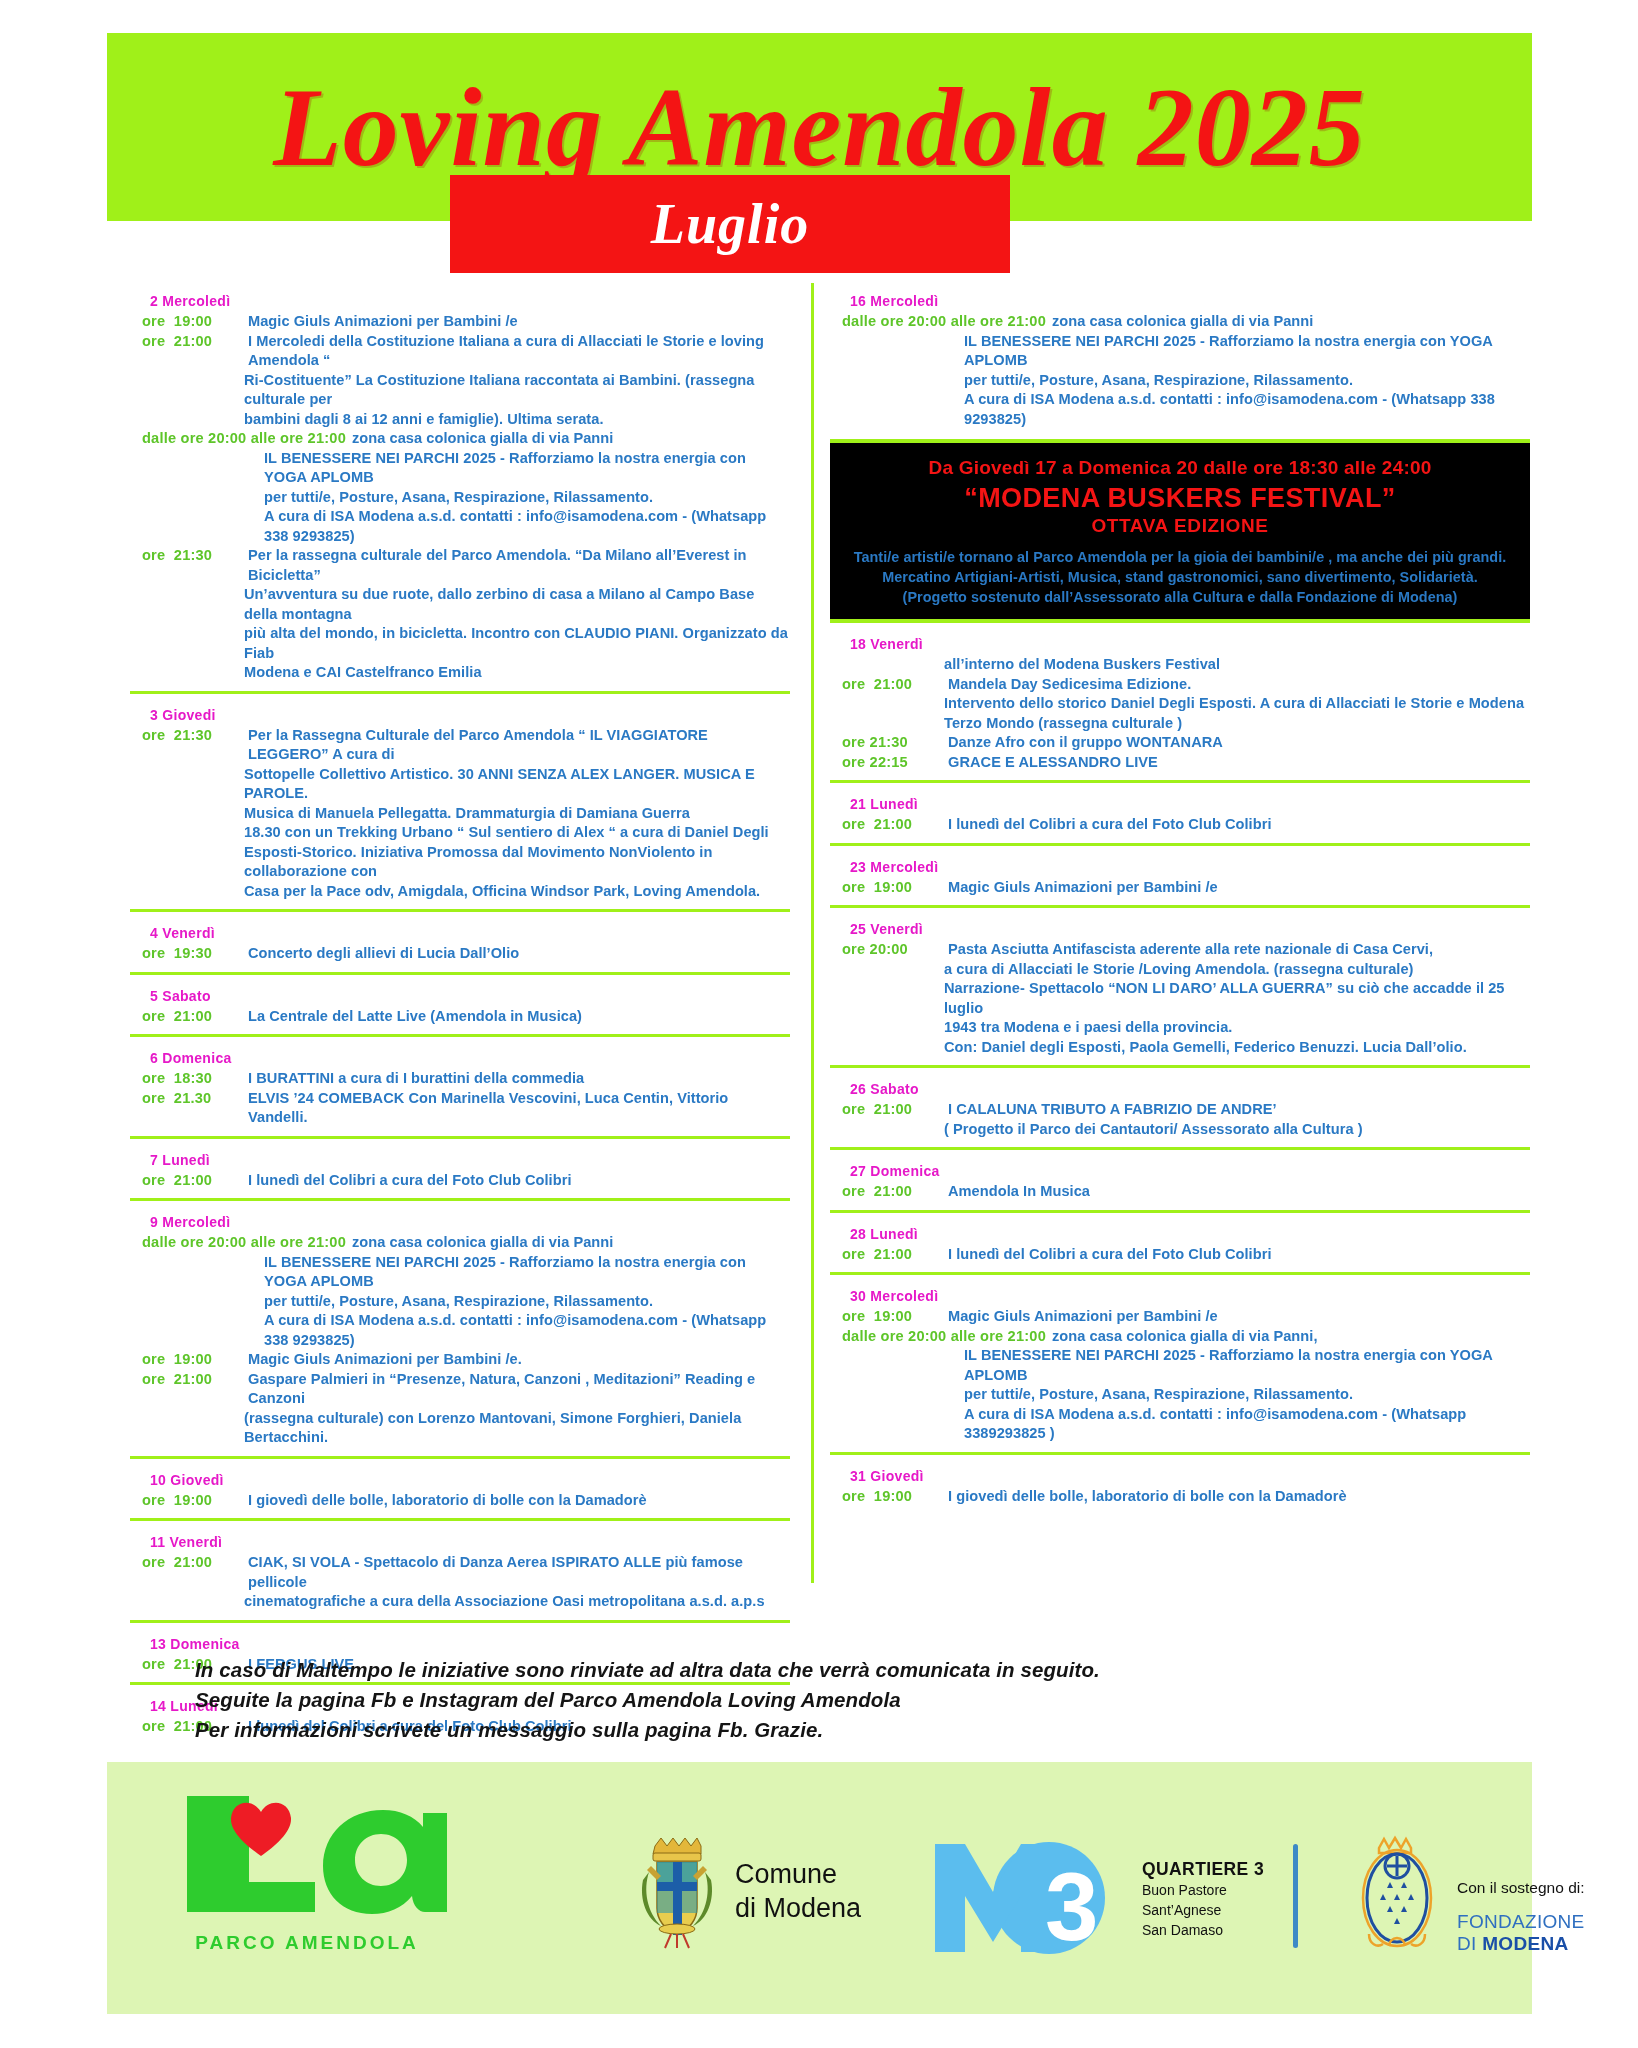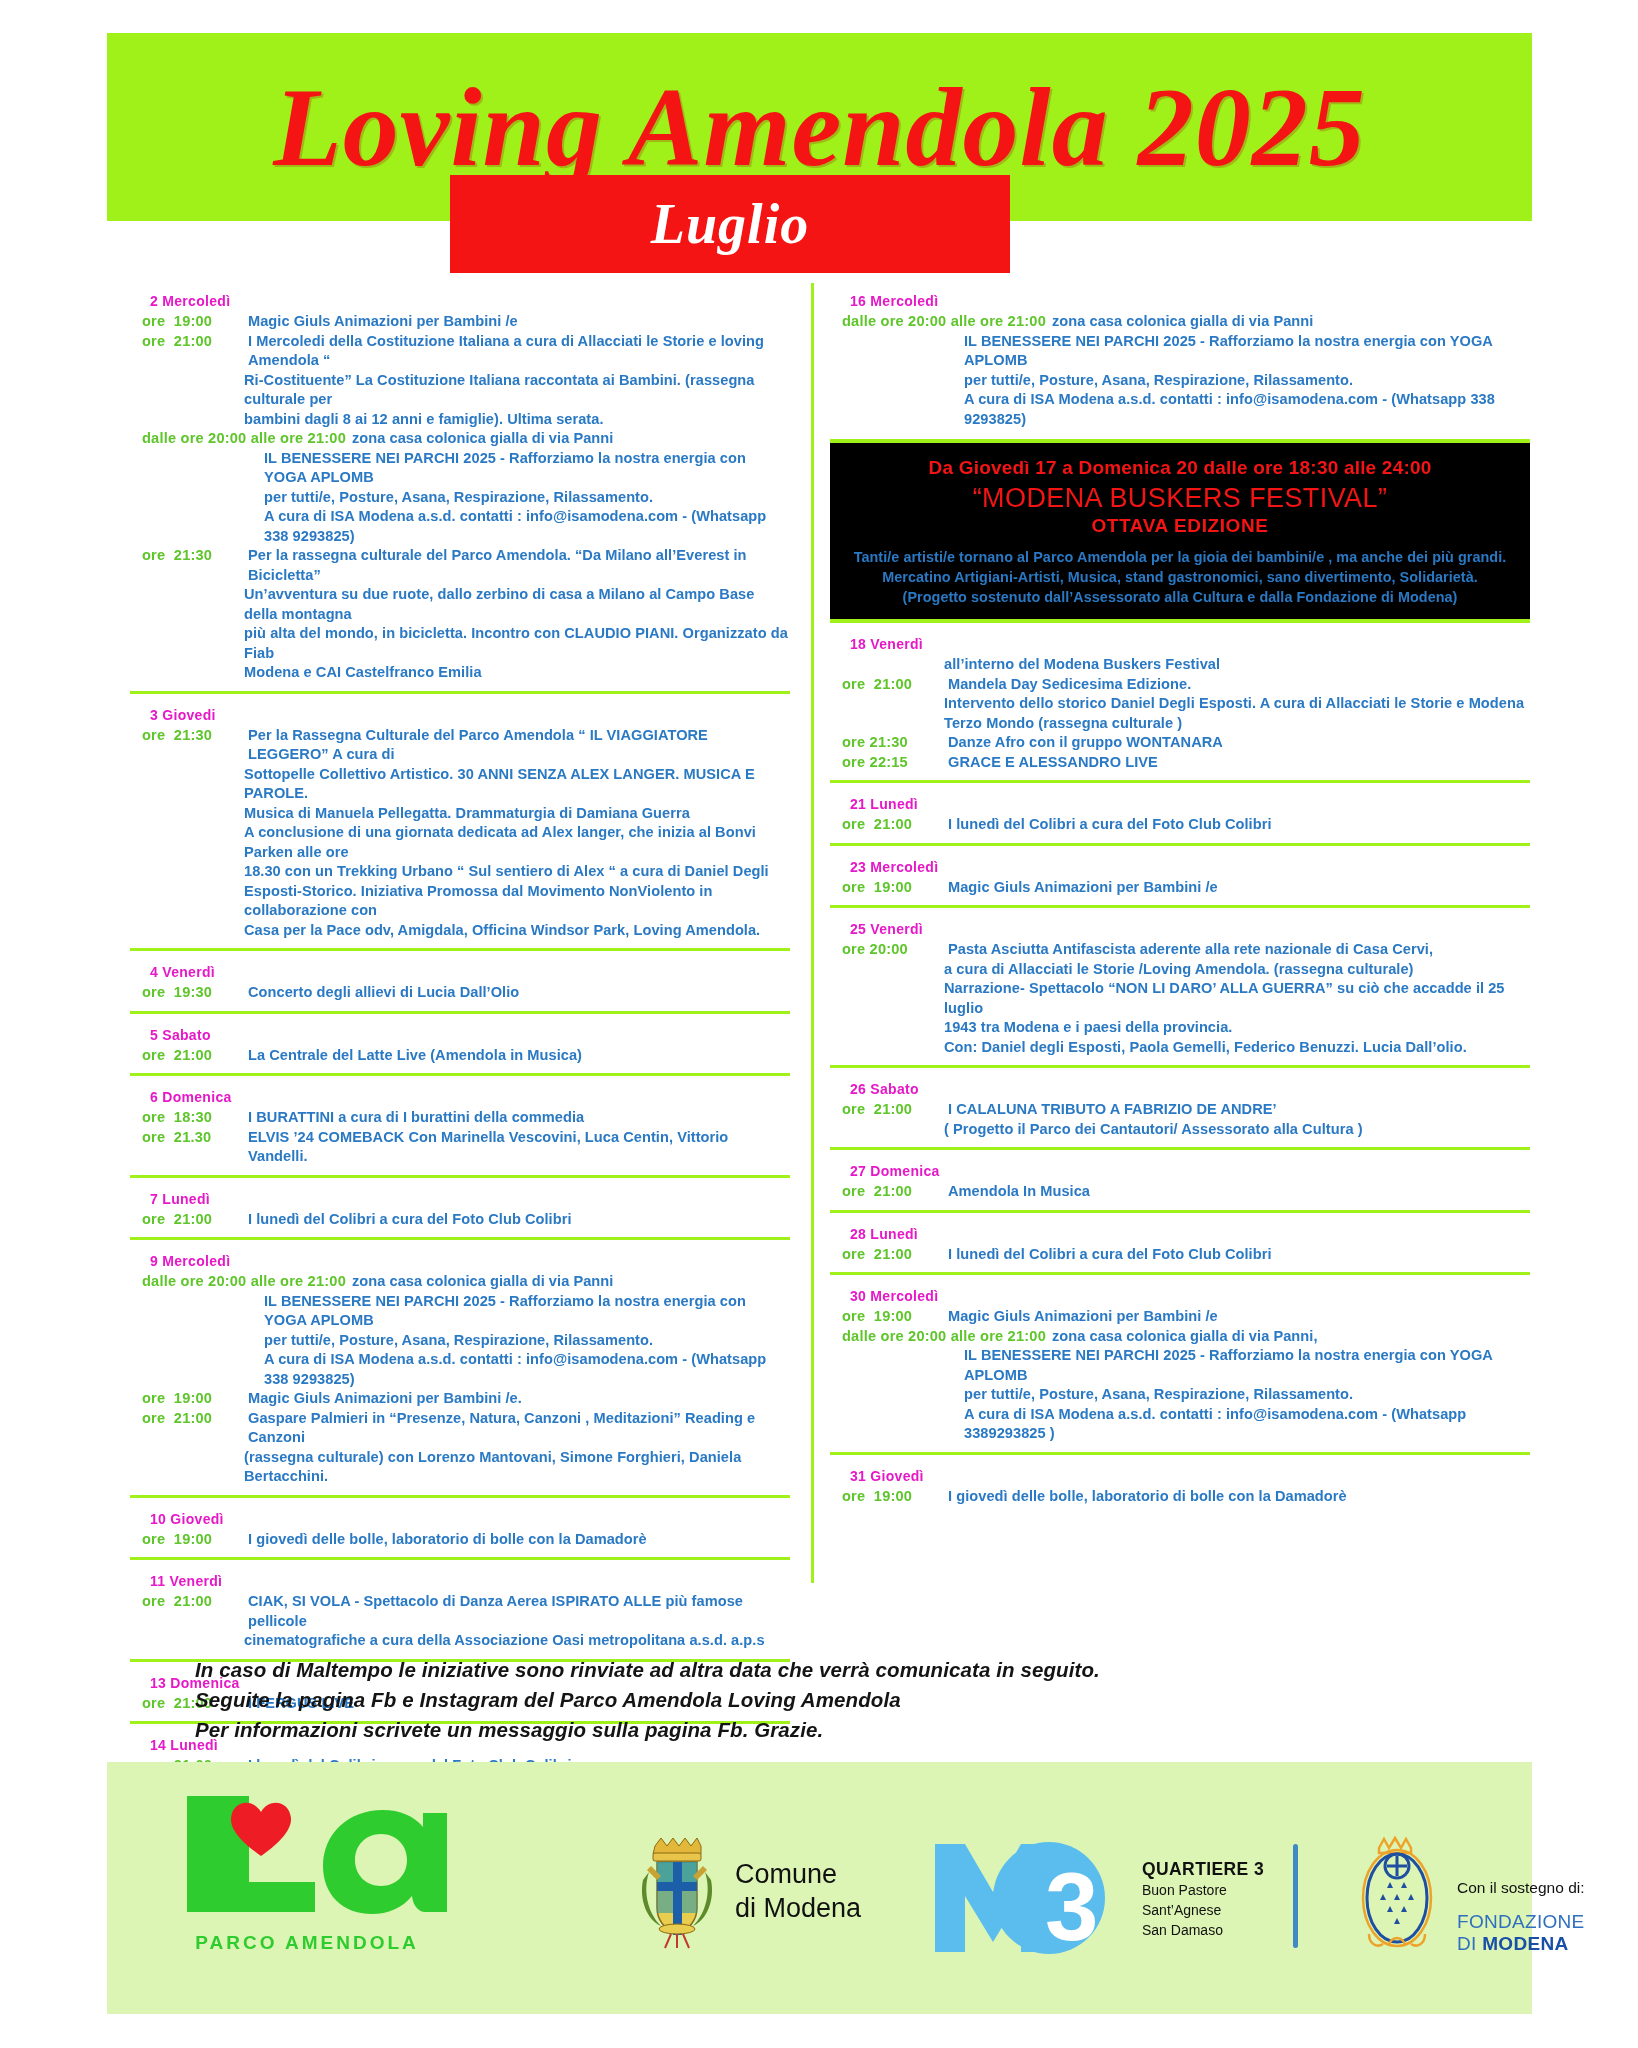--- a/index.html
+++ b/index.html
@@ -93,21 +93,21 @@
     border-bottom:4px solid #a0f019;
     padding:14px 10px 12px 10px;
     text-align:center;
     margin-top:2px;
   }
   .busk-l1 {
     color:#f41414; font-weight:bold; font-size:19px;
     letter-spacing:.2px; margin-bottom:4px;
   }
   .busk-l2 {
-    color:#f41414; font-weight:normal; font-size:27px;
+    color:#f41414; font-weight:bold; font-size:27px;
     letter-spacing:.4px; margin-bottom:1px;
   }
   .busk-l3 {
     color:#f41414; font-weight:bold; font-size:19px;
     letter-spacing:.6px; margin-bottom:10px;
   }
   .busk-p {
     color:#2a79c4; font-weight:bold; font-size:14.4px;
     line-height:20px; letter-spacing:.05px;
   }
@@ -208,21 +208,20 @@
           <div class="ev-cont">Modena e CAI Castelfranco Emilia</div>
         </div>
         <div class="day-block sep">
           <div class="day-head">3 Giovedi</div>
           <div class="ev-line">
             <span class="ev-time" style="width: 100px;">ore  21:30</span>
             <span class="ev-text">Per la Rassegna Culturale del Parco Amendola “ IL VIAGGIATORE LEGGERO”  A cura di</span>
           </div>
           <div class="ev-cont">Sottopelle Collettivo Artistico. 30 ANNI SENZA ALEX LANGER. MUSICA E PAROLE.</div>
           <div class="ev-cont">Musica di Manuela Pellegatta. Drammaturgia di Damiana Guerra</div>
-          <div class="ev-cont">A conclusione di una giornata dedicata ad Alex langer, che inizia al Bonvi Parken alle ore</div>
           <div class="ev-cont">18.30 con un Trekking Urbano “ Sul sentiero di Alex “  a cura di Daniel Degli</div>
           <div class="ev-cont">Esposti-Storico.  Iniziativa Promossa dal Movimento NonViolento  in collaborazione con</div>
           <div class="ev-cont">Casa per la Pace odv,  Amigdala, Officina Windsor Park, Loving Amendola.</div>
         </div>
         <div class="day-block sep">
           <div class="day-head">4 Venerdì</div>
           <div class="ev-line">
             <span class="ev-time" style="width: 100px;">ore  19:30</span>
             <span class="ev-text">Concerto degli allievi  di  Lucia Dall’Olio</span>
           </div>

